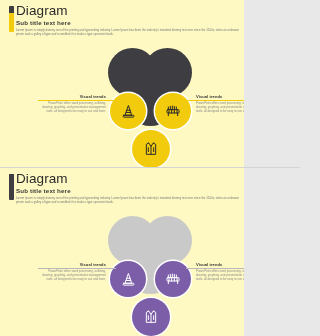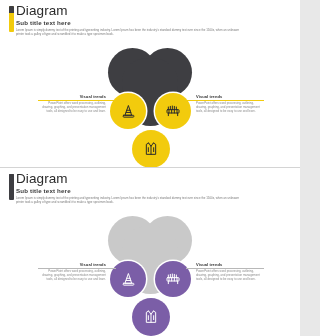--- a/index.html
+++ b/index.html
@@ -4,22 +4,22 @@
 <style>
   html,body{margin:0;padding:0;}
   body{
     width:300px;height:336px;
     background:#e8e8e8;
     font-family:"Liberation Sans",sans-serif;
     overflow:hidden;
   }
   .slide{
     position:relative;
-    width:300px;height:168px;
-    background:#ffffff;
+    width:244px;height:168px;
+    background:#fef9c3;
     box-sizing:border-box;
     overflow:hidden;
   }
   .slide-divider{
     position:absolute;left:0;top:167px;width:300px;height:1px;
     background:#d4d4d4;z-index:40;
   }
 
   
   .accent-bar{

